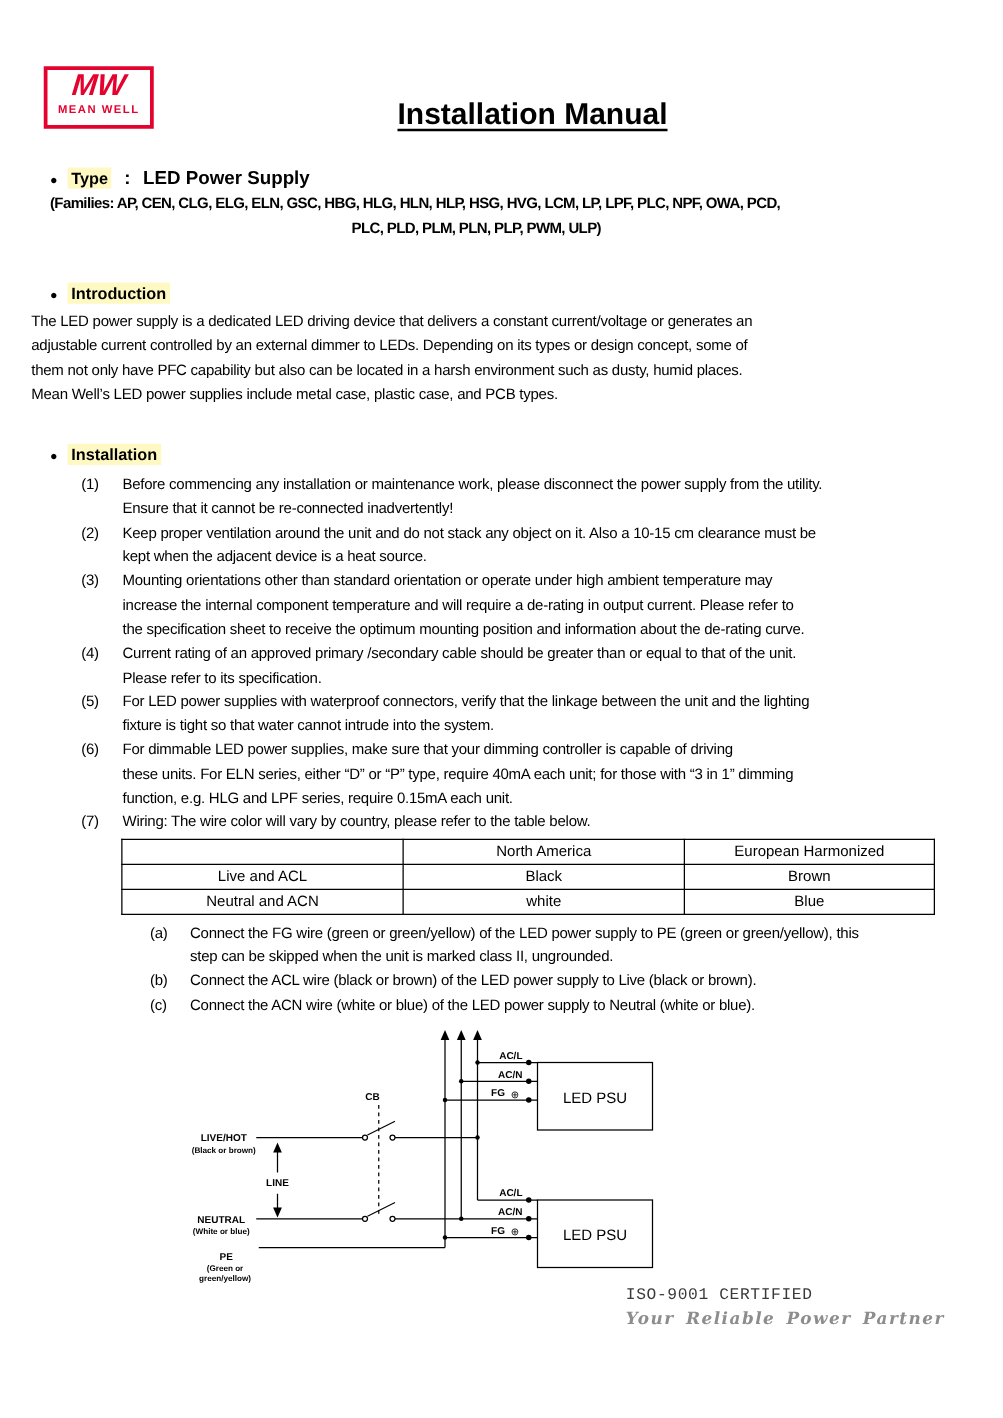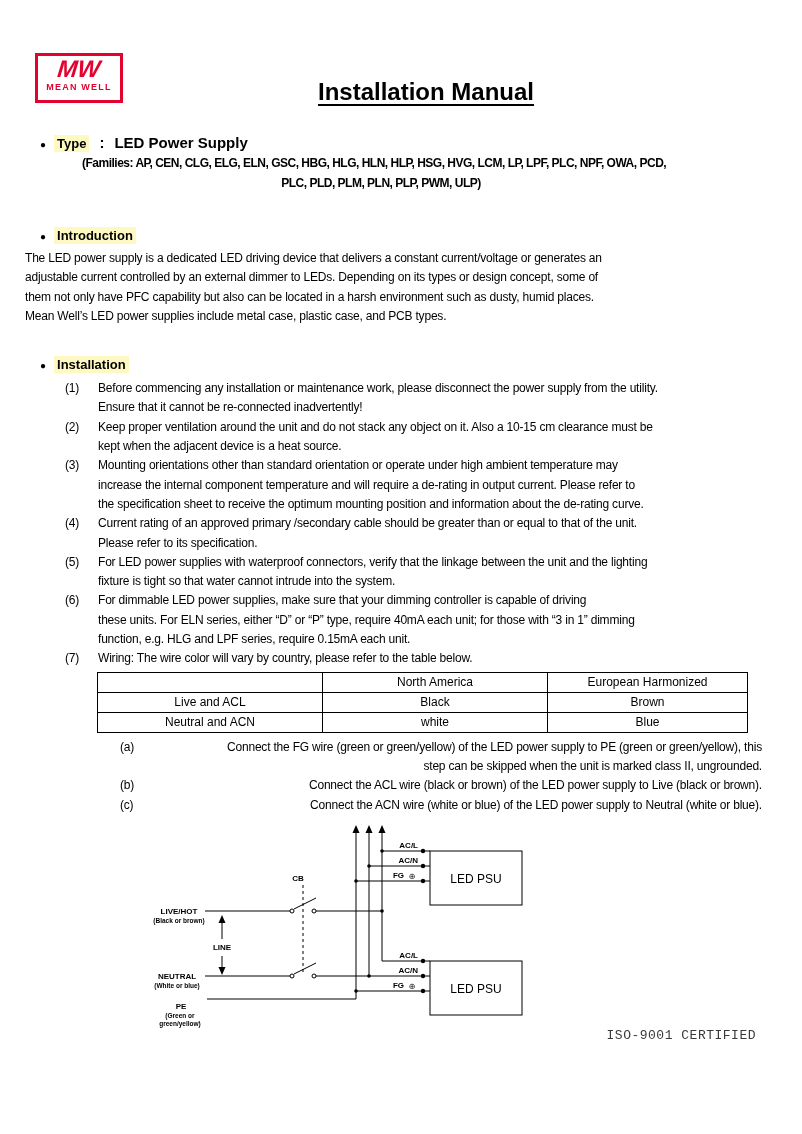--- a/index.html
+++ b/index.html
@@ -21,35 +21,35 @@
   }
   
   .section{margin-left:40px;margin-right:40px;}
   .bullet-row{display:flex;align-items:baseline;gap:8px;}
   .bullet{font-size:10px;flex-shrink:0;}
   .hl{background:#fef9c3;font-weight:bold;font-size:13px;padding:1px 3px;}
   .type-row{margin-top:28px;}
   .sep{font-weight:bold;font-size:15px;margin:0 2px;}
   .type-value{font-weight:bold;font-size:15px;}
   .families{font-weight:bold;font-size:12px;letter-spacing:-0.5px;line-height:20px;}
-  .families-1{margin-left:82px;margin-top:1px;}
+  .families-1{margin-left:40px;margin-top:1px;}
   .families-2{text-align:center;margin-left:0;}
   .intro-row{margin-top:34px;}
   .body-text{
     margin:5px 0 0 25px;width:706px;line-height:19.3px;letter-spacing:-0.2px;
     white-space:pre-line;
   }
   .install-row{margin-top:30px;}
   .items{margin-top:6px;}
   .item{display:flex;margin-left:25px;line-height:19.3px;letter-spacing:-0.2px;}
   .item .num{width:33px;flex-shrink:0;}
   .item .itext{white-space:pre-line;width:672px;}
   .sub-item{margin-left:80px;}
   .sub-item .num{width:32px;}
-  .sub-item .itext{width:620px;text-align:right;}
+  .sub-item .itext{width:620px;}
   
   table.wire{border-collapse:collapse;table-layout:fixed;width:650px;margin:3px 0 5px 57px;padding-left:44px;}
   table.wire td{
     border:1px solid #000;text-align:center;vertical-align:middle;
     height:19px;font-size:12px;padding:0 4px;
   }
   
   .diagram-wrap{margin:8px 0 0 150px;}
   svg text{fill:#000;stroke:none;font-family:"Liberation Sans", sans-serif;}
   .d-big{font-size:12px;}
@@ -257,13 +257,14 @@
     <text class="d-sm" x="27" y="156" text-anchor="middle">NEUTRAL</text>
     <text class="d-xs" x="27" y="165" text-anchor="middle">(White or blue)</text>
     <text class="d-sm" x="31" y="186" text-anchor="middle">PE</text>
     <text class="d-xs" x="30" y="195" text-anchor="middle">(Green or</text>
     <text class="d-xs" x="30" y="203" text-anchor="middle">green/yellow)</text>
   </svg>
 </div>
 
 <div class="footer">
   <div class="iso">ISO-9001 CERTIFIED</div>
+  <div class="slogan">Your Reliable Power Partner</div>
 </div>
 
 </body></html>

